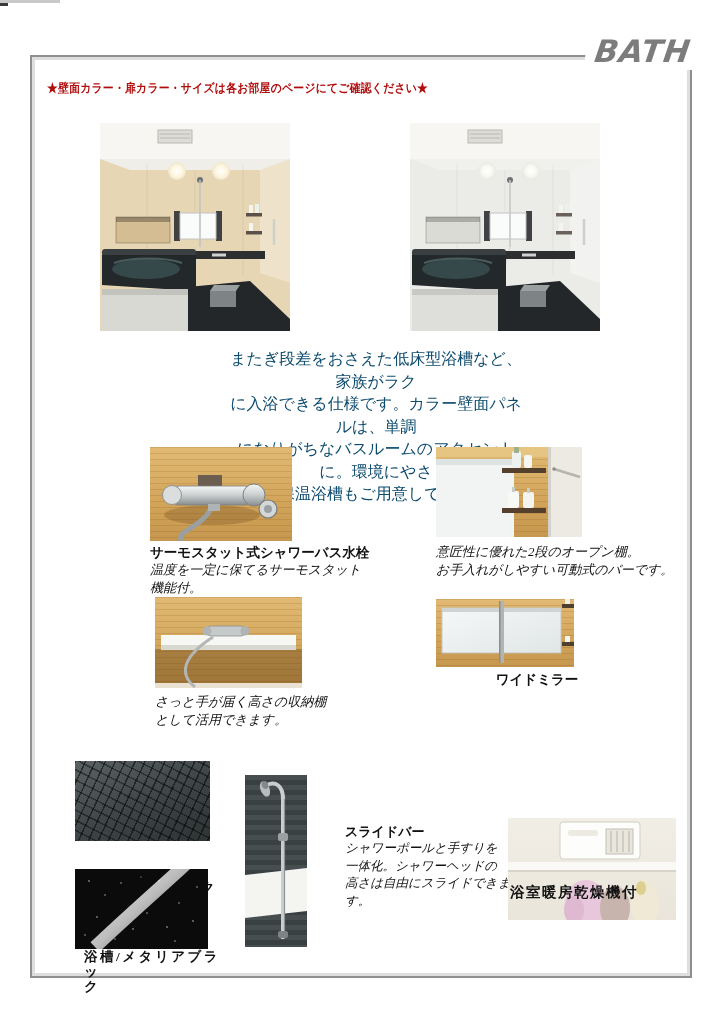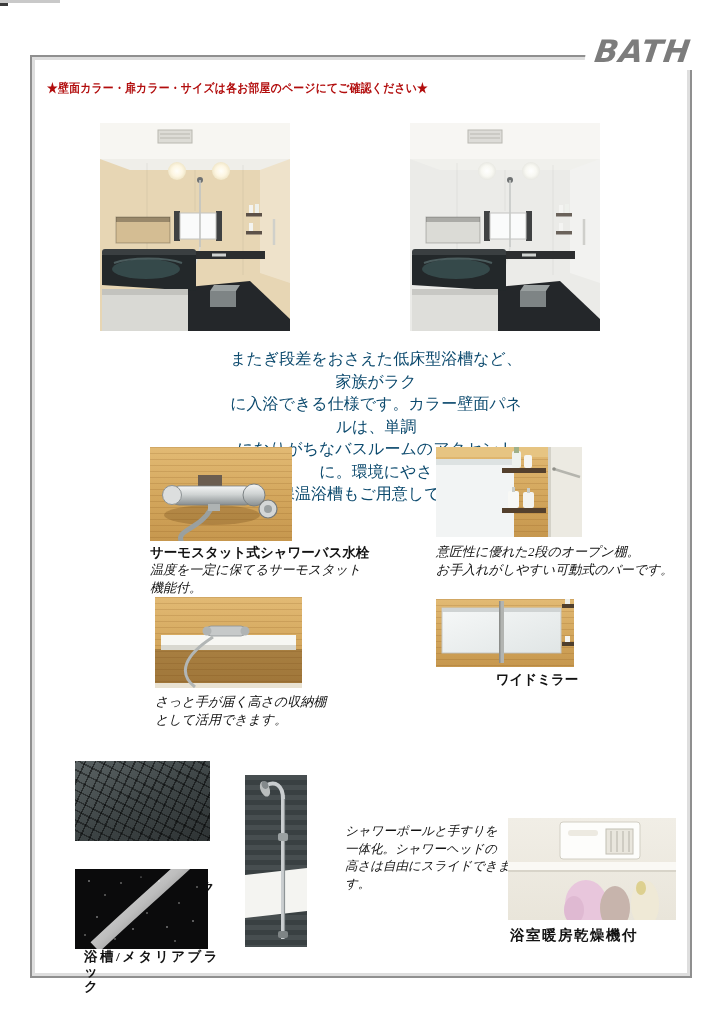--- a/index.html
+++ b/index.html
@@ -66,21 +66,21 @@
   .cap-body{font-size:13px;line-height:17.5px;font-style:italic;}
   .cap-thermostat{left:150px;top:544px;width:240px;}
   .cap-shelf{left:436px;top:543px;width:250px;}
   .cap-counter{left:155px;top:693px;width:230px;}
   .cap-mirror{left:422px;top:671px;width:230px;text-align:center;}
   .cap-floor{left:78px;top:843px;font-weight:600;font-size:13.5px;letter-spacing:1px;margin-top:36px;}
   .cap-bathtub{left:84px;top:949px;font-weight:600;font-size:13.5px;letter-spacing:2.5px;line-height:15px;width:150px;}
   .cap-slidebar{left:345px;top:823px;width:175px;}
   .cap-slidebar .cap-title{font-size:13px;}
   .cap-slidebar .cap-body{font-size:12.5px;line-height:17.5px;}
-  .cap-dryer{left:510px;top:926px;font-weight:bold;font-size:14.5px;letter-spacing:1.5px;}
+  .cap-dryer{left:510px;top:883px;font-weight:bold;font-size:14.5px;letter-spacing:1.5px;}
 
   .disclaimer{position:absolute;right:34px;top:954px;font-weight:bold;font-size:11px;
               color:#111;letter-spacing:.2px;}
 </style>
 </head>
 <body>
 
 <div class="page">
 
   <div class="corner-artifact"></div>
@@ -326,20 +326,21 @@
       <line x1="38" y1="20" x2="38" y2="164" stroke="#caced0" stroke-width="4"></line>
       <line x1="39.5" y1="20" x2="39.5" y2="164" stroke="#8e9496" stroke-width="1.2"></line>
       <path d="M38,24 C38,10 30,6 22,10" stroke="#caced0" stroke-width="4" fill="none"></path>
       <ellipse cx="20" cy="14" rx="4.5" ry="8" transform="rotate(-22 20 14)" fill="#b9bdbd"></ellipse>
       <ellipse cx="20" cy="10" rx="3.2" ry="4" transform="rotate(-22 20 10)" fill="#83898b"></ellipse>
       <rect x="33" y="58" width="10" height="8" rx="2" fill="#9aa0a1"></rect>
       <rect x="33" y="156" width="10" height="7" rx="2" fill="#7e8485"></rect>
     </svg>
   </div>
   <div class="cap cap-slidebar">
+    <div class="cap-title">スライドバー</div>
     <div class="cap-body pre">シャワーポールと手すりを
 一体化。シャワーヘッドの
 高さは自由にスライドできます。</div>
   </div>
 
   <div class="fimg img-dryer">
     <svg viewBox="0 0 168 102" preserveAspectRatio="none">
       <rect x="0" y="44" width="168" height="8" fill="#faf9f5"></rect>
       <rect x="0" y="52" width="168" height="2" fill="#d8d4c9"></rect>
       <rect x="52" y="4" width="80" height="37" rx="3" fill="#fdfdfb" stroke="#d2cfc4" stroke-width="1"></rect>

